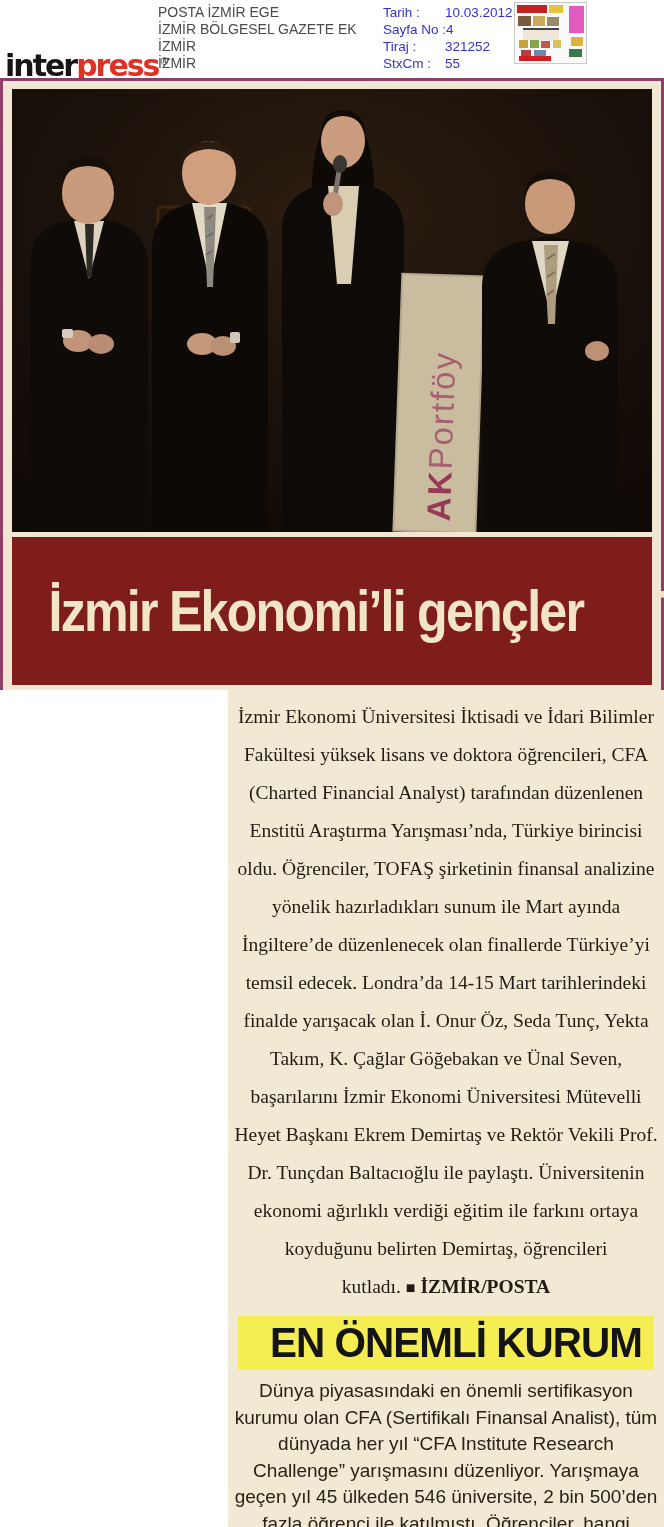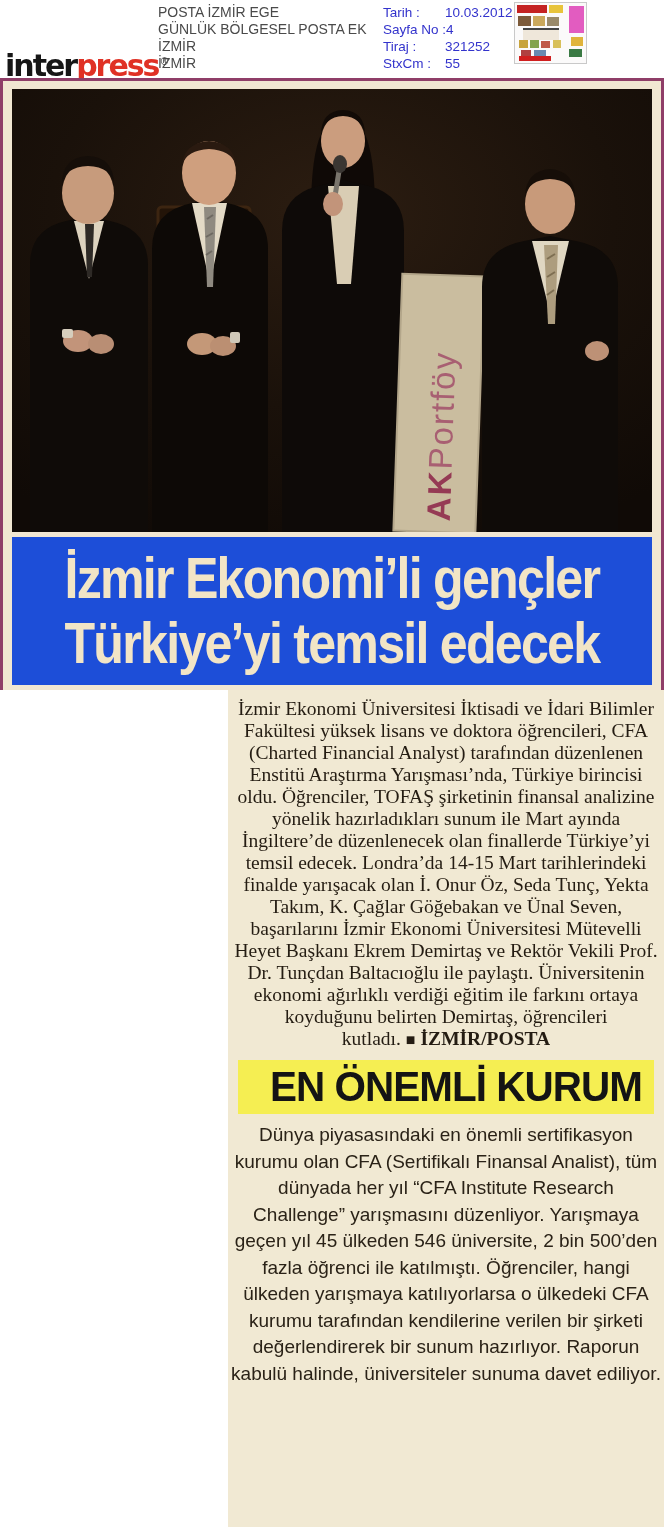--- a/index.html
+++ b/index.html
@@ -38,33 +38,33 @@
   .tb-s7{left:19px;top:47px;width:12px;height:6px;background:#6a8ab0;}
   .tb-s8{right:4px;top:46px;width:13px;height:8px;background:#3a7a44;}
   .tb-bot{left:4px;bottom:2px;width:32px;height:5px;background:#d01f1f;}
   
   .clip-top{
     position:absolute;left:0;top:78px;width:664px;height:612px;box-sizing:border-box;
     background:#f1e7d2;border:3px solid #8f3e68;border-bottom:none;padding:8px 9px 0 9px;
   }
   .photo{width:640px;height:443px;background:#150e09;}
   .headline{
-    margin-top:5px;width:640px;height:148px;background:#1d4ed8;
-    display:flex;flex-direction:column;align-items:center;justify-content:center;
+    margin-top:5px;width:640px;height:148px;background:#7f1d1d;
+    display:flex;flex-direction:row;align-items:center;justify-content:space-between;
   }
   .headline-line{
     font-weight:bold;font-size:57px;line-height:65px;letter-spacing:-2px;
     color:#f2e5c6;white-space:nowrap;transform:scaleX(0.88);
   }
   
   .clip-bottom{position:absolute;left:0;top:690px;width:664px;height:837px;background:#ffffff;}
   .text-col{position:absolute;left:228px;top:0;width:436px;height:837px;background:#f1e9d3;box-sizing:border-box;}
   .article1{
     padding:8px 6px 0 6px;font-family:"Liberation Serif","DejaVu Serif",serif;
-    font-size:19.5px;line-height:22px;text-align:center;color:#241c12;
+    font-size:19.5px;line-height:38px;text-align:center;color:#241c12;
   }
   .signoff-bullet{margin:0 5px;font-size:16px;}
   .signoff{font-weight:bold;}
   .subhead{margin:9px 10px 6px 10px;background:#f5ee52;text-align:right;padding:3px 0 5px 0;}
   .subhead-text{
     display:inline-block;font-weight:bold;font-size:43px;line-height:46px;letter-spacing:-1px;
     color:#141414;transform:scaleX(0.94);white-space:nowrap;
   }
   .article2{
     padding:2px 2px 0 2px;font-size:19px;line-height:26.5px;text-align:center;color:#2a2217;
@@ -74,21 +74,21 @@
 <body>
 
 <div class="header">
   <div class="logo">
     <div class="logo-line1"><span>inter</span><span class="logo-press">press</span><span class="reg">®</span></div>
     <div class="logo-tagline">medya takip merkezi 1940</div>
   </div>
 
   <div class="pub">
     <div>POSTA İZMİR EGE</div>
-    <div>GÜNLÜK BÖLGESEL POSTA EK</div>
+    <div>İZMİR BÖLGESEL GAZETE EK</div>
     <div>İZMİR</div>
     <div>İZMİR</div>
   </div>
 
   <div class="meta">
     <div class="meta-row">
       <span class="meta-label">Tarih :</span>
       <span class="meta-value">10.03.2012</span>
     </div>
     <div class="meta-row">

